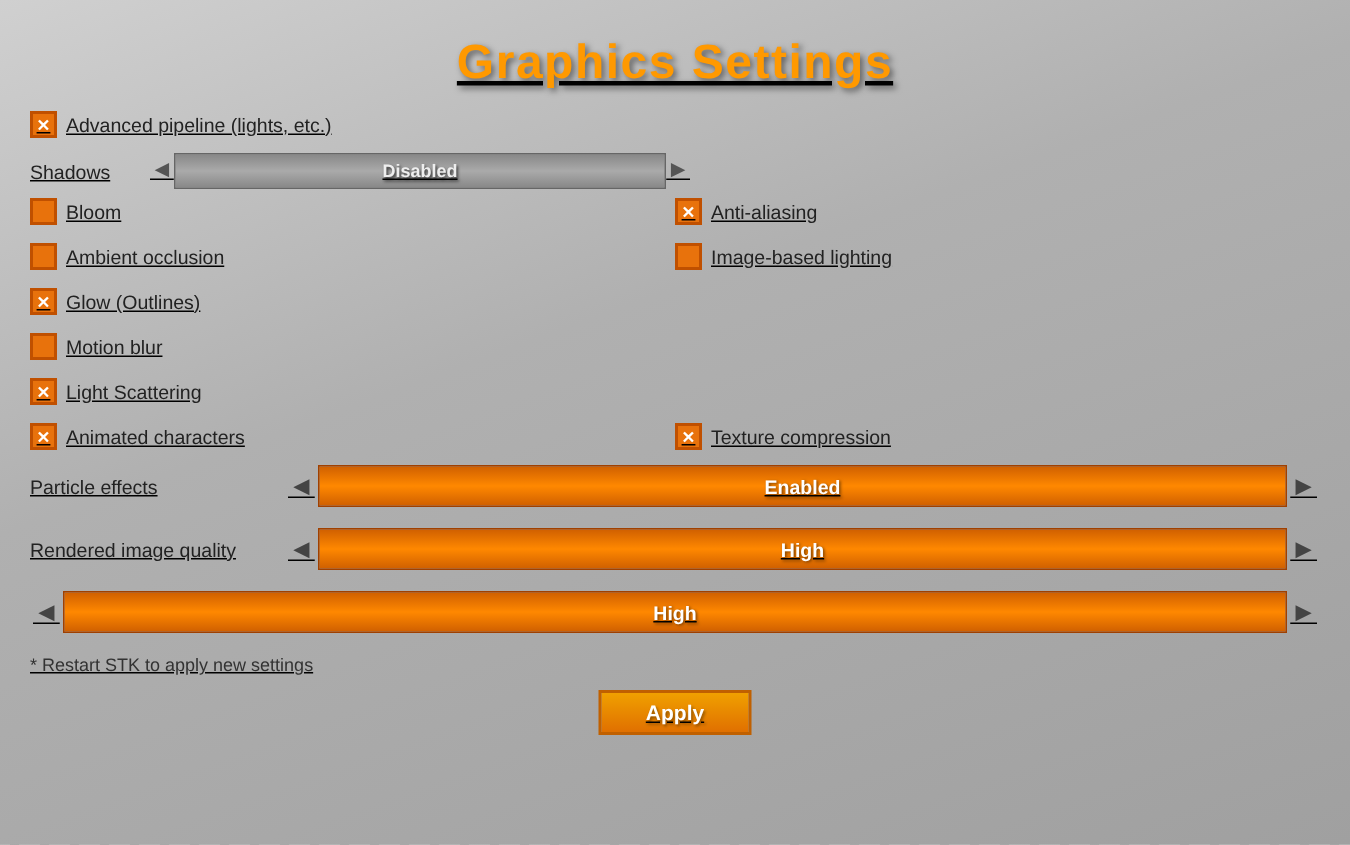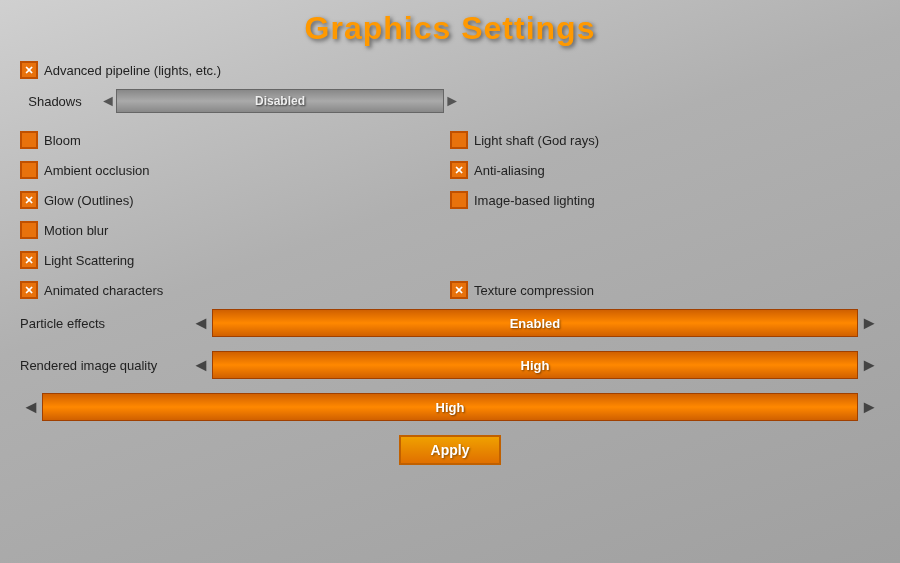--- a/index.html
+++ b/index.html
@@ -23,21 +23,22 @@
     .bg-overlay {
       position: absolute;
       inset: 0;
       background: linear-gradient(160deg, #d0d0d0 0%, #b0b0b0 40%, #a0a0a0 100%);
       z-index: 0;
     }
 
     .content {
       position: relative;
       z-index: 1;
-      padding: 10px 20px;
+      padding: 23px 20px;
+      text-decoration: underline;
     }
 
     .title {
       text-align: center;
       font-size: 32px;
       font-weight: bold;
       color: #f90;
       text-shadow: 2px 2px 4px rgba(0,0,0,0.5);
       margin-bottom: 14px;
       letter-spacing: 1px;
@@ -86,22 +87,21 @@
 
     .label-text {
       color: #222;
       font-size: 13px;
     }
 
     .shadows-row {
       display: flex;
       align-items: center;
       gap: 10px;
-      margin-bottom: 12px;
-      text-align: center;
+      margin-bottom: 0;
     }
 
     .shadows-label {
       color: #222;
       font-size: 13px;
       width: 70px;
     }
 
     .slider-container {
       display: flex;
@@ -273,26 +273,20 @@
       <div class="grid-item">
         <div class="checkbox-x">
           <span>✕</span>
         </div>
         <span class="label-text">Light Scattering</span>
       </div>
     </div>
 
     <div>
       <div class="grid-item">
-        <div class="checkbox-empty">
-          <span style="visibility:hidden">✕</span>
-        </div>
-        <span class="label-text">Light shaft (God rays)</span>
-      </div>
-      <div class="grid-item">
         <div class="checkbox-x">
           <span>✕</span>
         </div>
         <span class="label-text">Anti-aliasing</span>
       </div>
       <div class="grid-item">
         <div class="checkbox-empty">
           <span style="visibility:hidden">✕</span>
         </div>
         <span class="label-text">Image-based lighting</span>
@@ -343,17 +337,18 @@
   <div class="slider-row">
     <div class="slider-full">
       <span class="arrow-btn">◄</span>
       <div class="slider-track-orange" style="flex:1;">
         <span class="slider-value">High</span>
       </div>
       <span class="arrow-btn">►</span>
     </div>
   </div>
 
+  <div class="restart-note">* Restart STK to apply new settings</div>
 
   <div class="apply-btn-row">
     <button class="apply-btn">Apply</button>
   </div>
 </div>
 
 </body></html>

